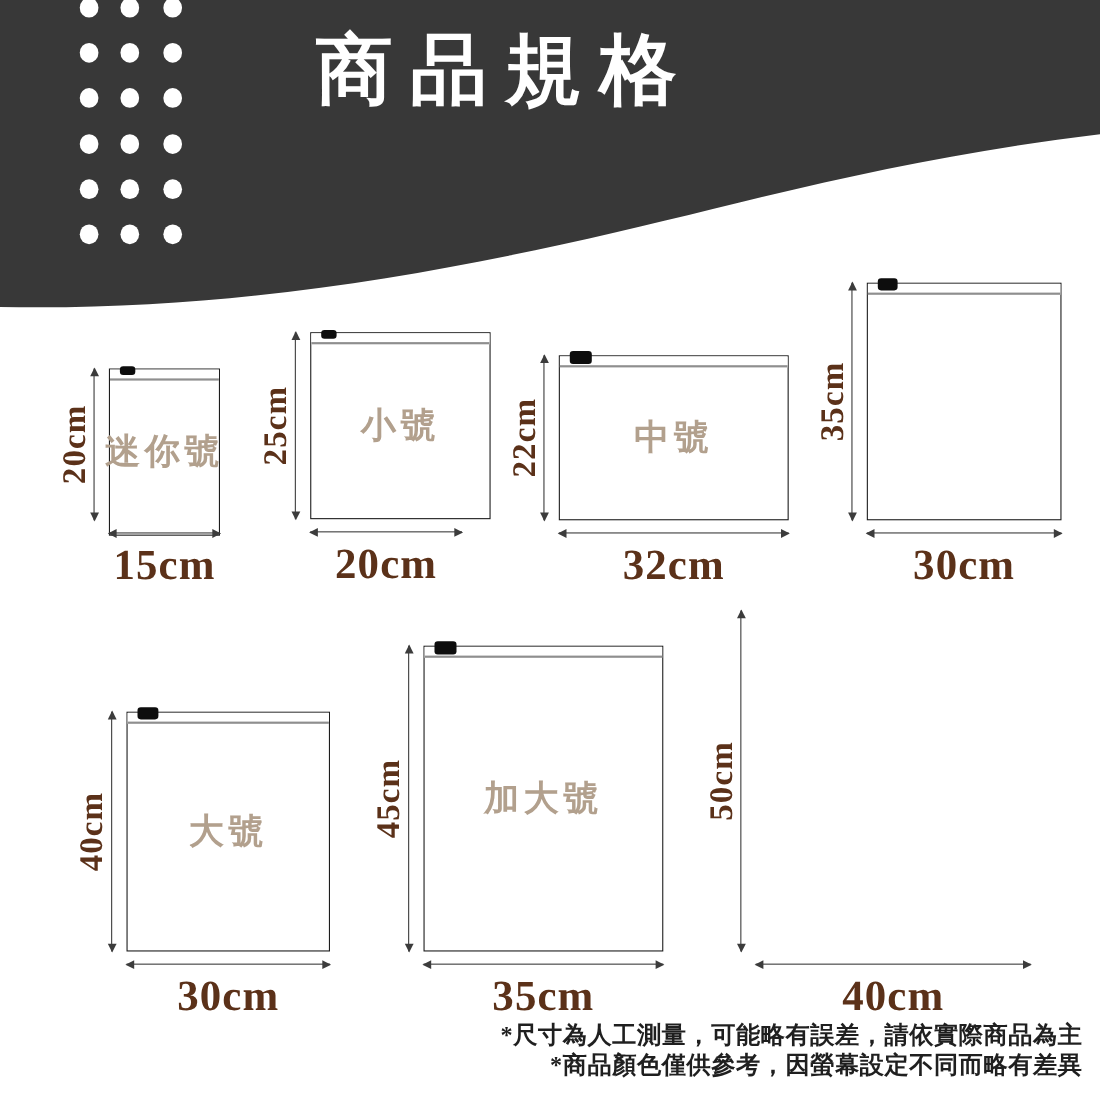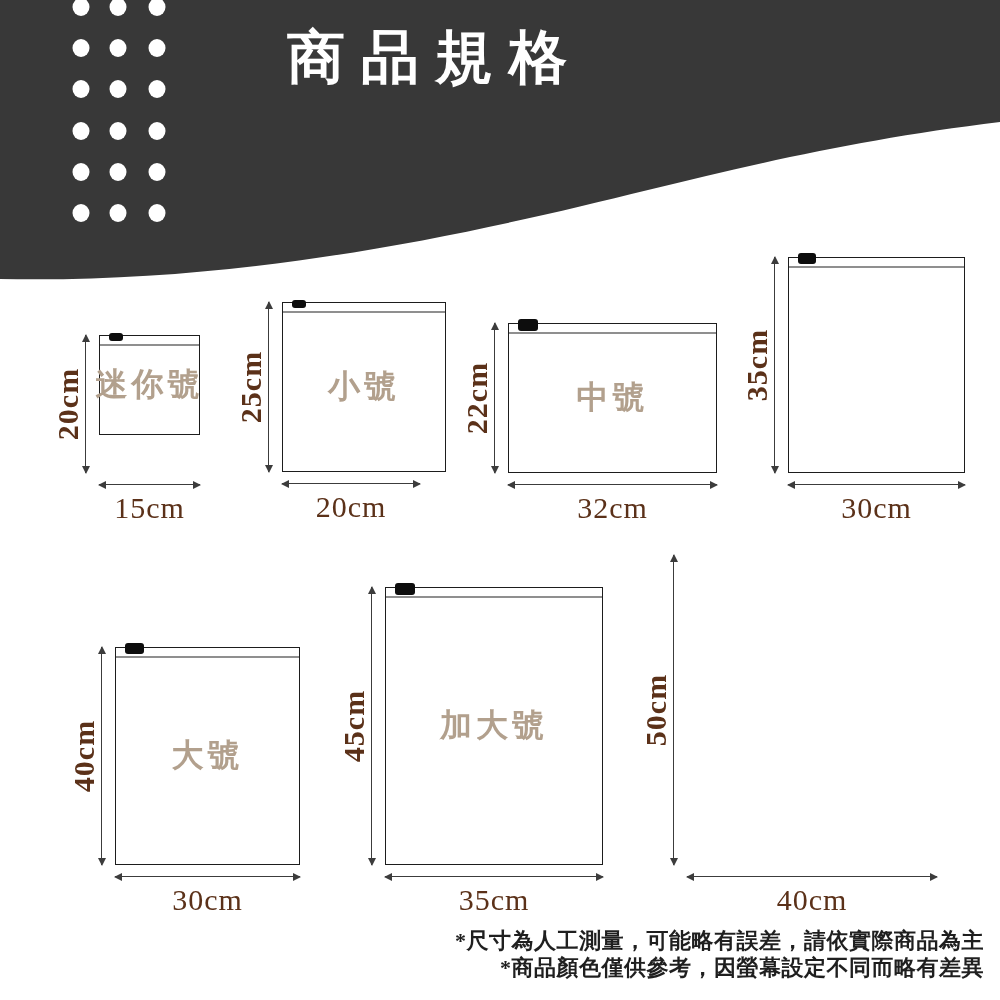--- a/index.html
+++ b/index.html
@@ -12,21 +12,21 @@
   }
   html,body{margin:0;padding:0;background:#fff;}
   .canvas{
     position:relative;width:1000px;height:1000px;background:#ffffff;
     font-family:"Liberation Serif","DejaVu Serif",serif;overflow:hidden;
   }
   .header-svg{position:absolute;left:0;top:0;display:block;}
   .dot{position:absolute;width:17px;height:18px;background:#ffffff;border-radius:50%;
     transform:translate(-50%,-50%);}
   .page-title{
-    position:absolute;left:287px;top:26px;font-size:58px;font-weight:700;color:#ffffff;
+    position:absolute;left:287px;top:26px;font-size:70px;font-weight:700;color:#ffffff;
     letter-spacing:16px;white-space:nowrap;line-height:1.1;
   }
   .material-line{
     position:absolute;right:16px;top:170px;font-size:44px;font-weight:700;
     color:var(--gold);white-space:nowrap;letter-spacing:2px;
   }
   .material-sep{padding:0 7px;font-weight:400;}
   .bags-layer{position:absolute;left:0;top:0;width:100%;height:100%;}
   .bag-group{position:absolute;left:0;top:0;width:100%;height:100%;pointer-events:none;}
   .bag{
@@ -54,21 +54,21 @@
     border-top:4px solid transparent;border-bottom:4px solid transparent;
   }
   .dim-h::before{left:-1px;border-right:8px solid var(--line);}
   .dim-h::after{right:-1px;border-left:8px solid var(--line);}
   .dim-v-label{
     position:absolute;transform:translate(-50%,-50%) rotate(-90deg);
     font-size:30px;font-weight:700;color:var(--brown);white-space:nowrap;letter-spacing:1px;
   }
   .dim-h-label{
     position:absolute;transform:translateX(-50%);
-    font-size:30px;font-weight:400;color:var(--brown);white-space:nowrap;letter-spacing:1px;
+    font-size:39px;font-weight:700;color:var(--brown);white-space:nowrap;letter-spacing:1px;
   }
   .footnotes{
     position:absolute;right:16px;bottom:18px;text-align:right;
     font-size:22px;font-weight:600;color:var(--ink);line-height:1.22;letter-spacing:0.5px;
   }
 </style>
 </head>
 <body>
 
 <div class="canvas">
@@ -96,21 +96,21 @@
       <div class="dot" style="left: 157px; top: 131px;"></div>
       <div class="dot" style="left: 157px; top: 172px;"></div>
       <div class="dot" style="left: 157px; top: 213px;"></div>
     </div>
 
   <div class="page-title">商品規格</div>
 
 
   <div class="bags-layer">
   <div class="bag-group">
-    <div class="bag" style="left: 99px; top: 335px; width: 101px; height: 100px;">
+    <div class="bag" style="left: 99px; top: 335px; width: 101px; height: 152px;">
       <div class="bag-band"></div>
       <div class="bag-slider" style="width: 14px; height: 8px; left: 9px; top: -3px;"></div>
       <div class="bag-label">迷你號</div>
     </div>
     <div class="dim-v" style="left: 85px; top: 335px; height: 138px;"></div>
     <div class="dim-v-label" style="left: 68px; top: 404px;">20cm</div>
     <div class="dim-h" style="left: 99px; top: 484px; width: 101px;"></div>
     <div class="dim-h-label" style="left: 149.5px; top: 491px;">15cm</div>
   </div>
 

